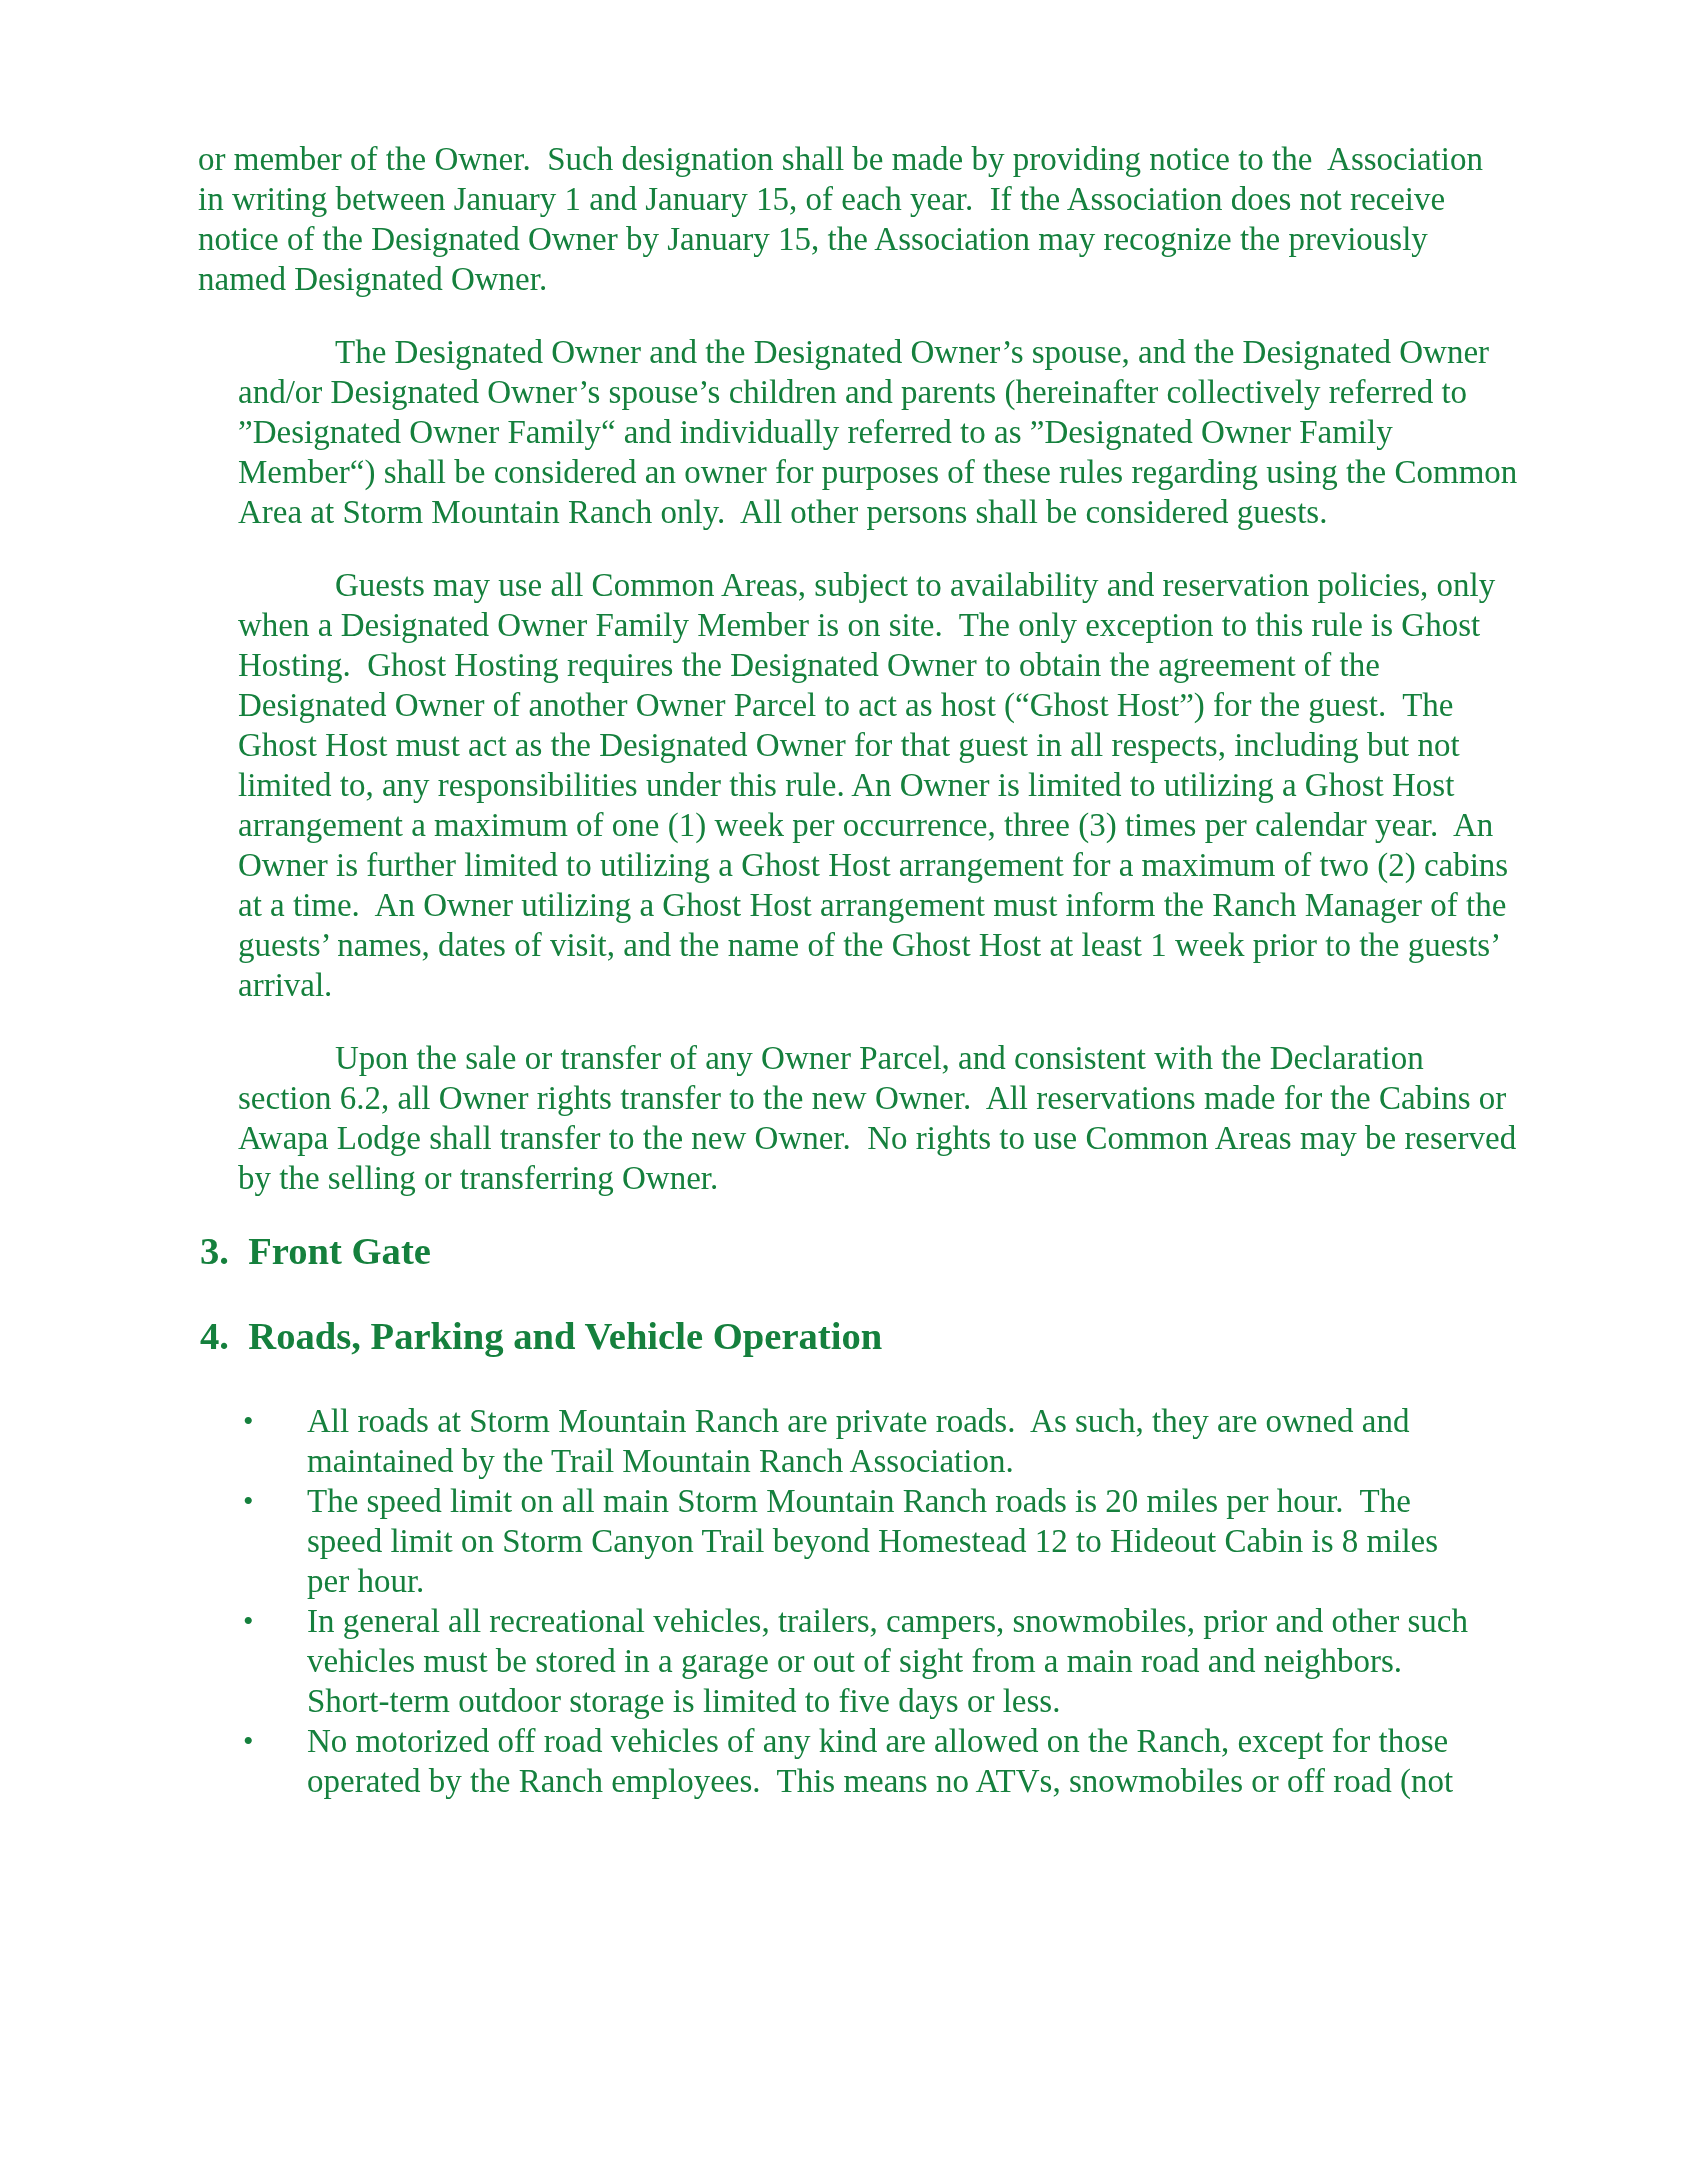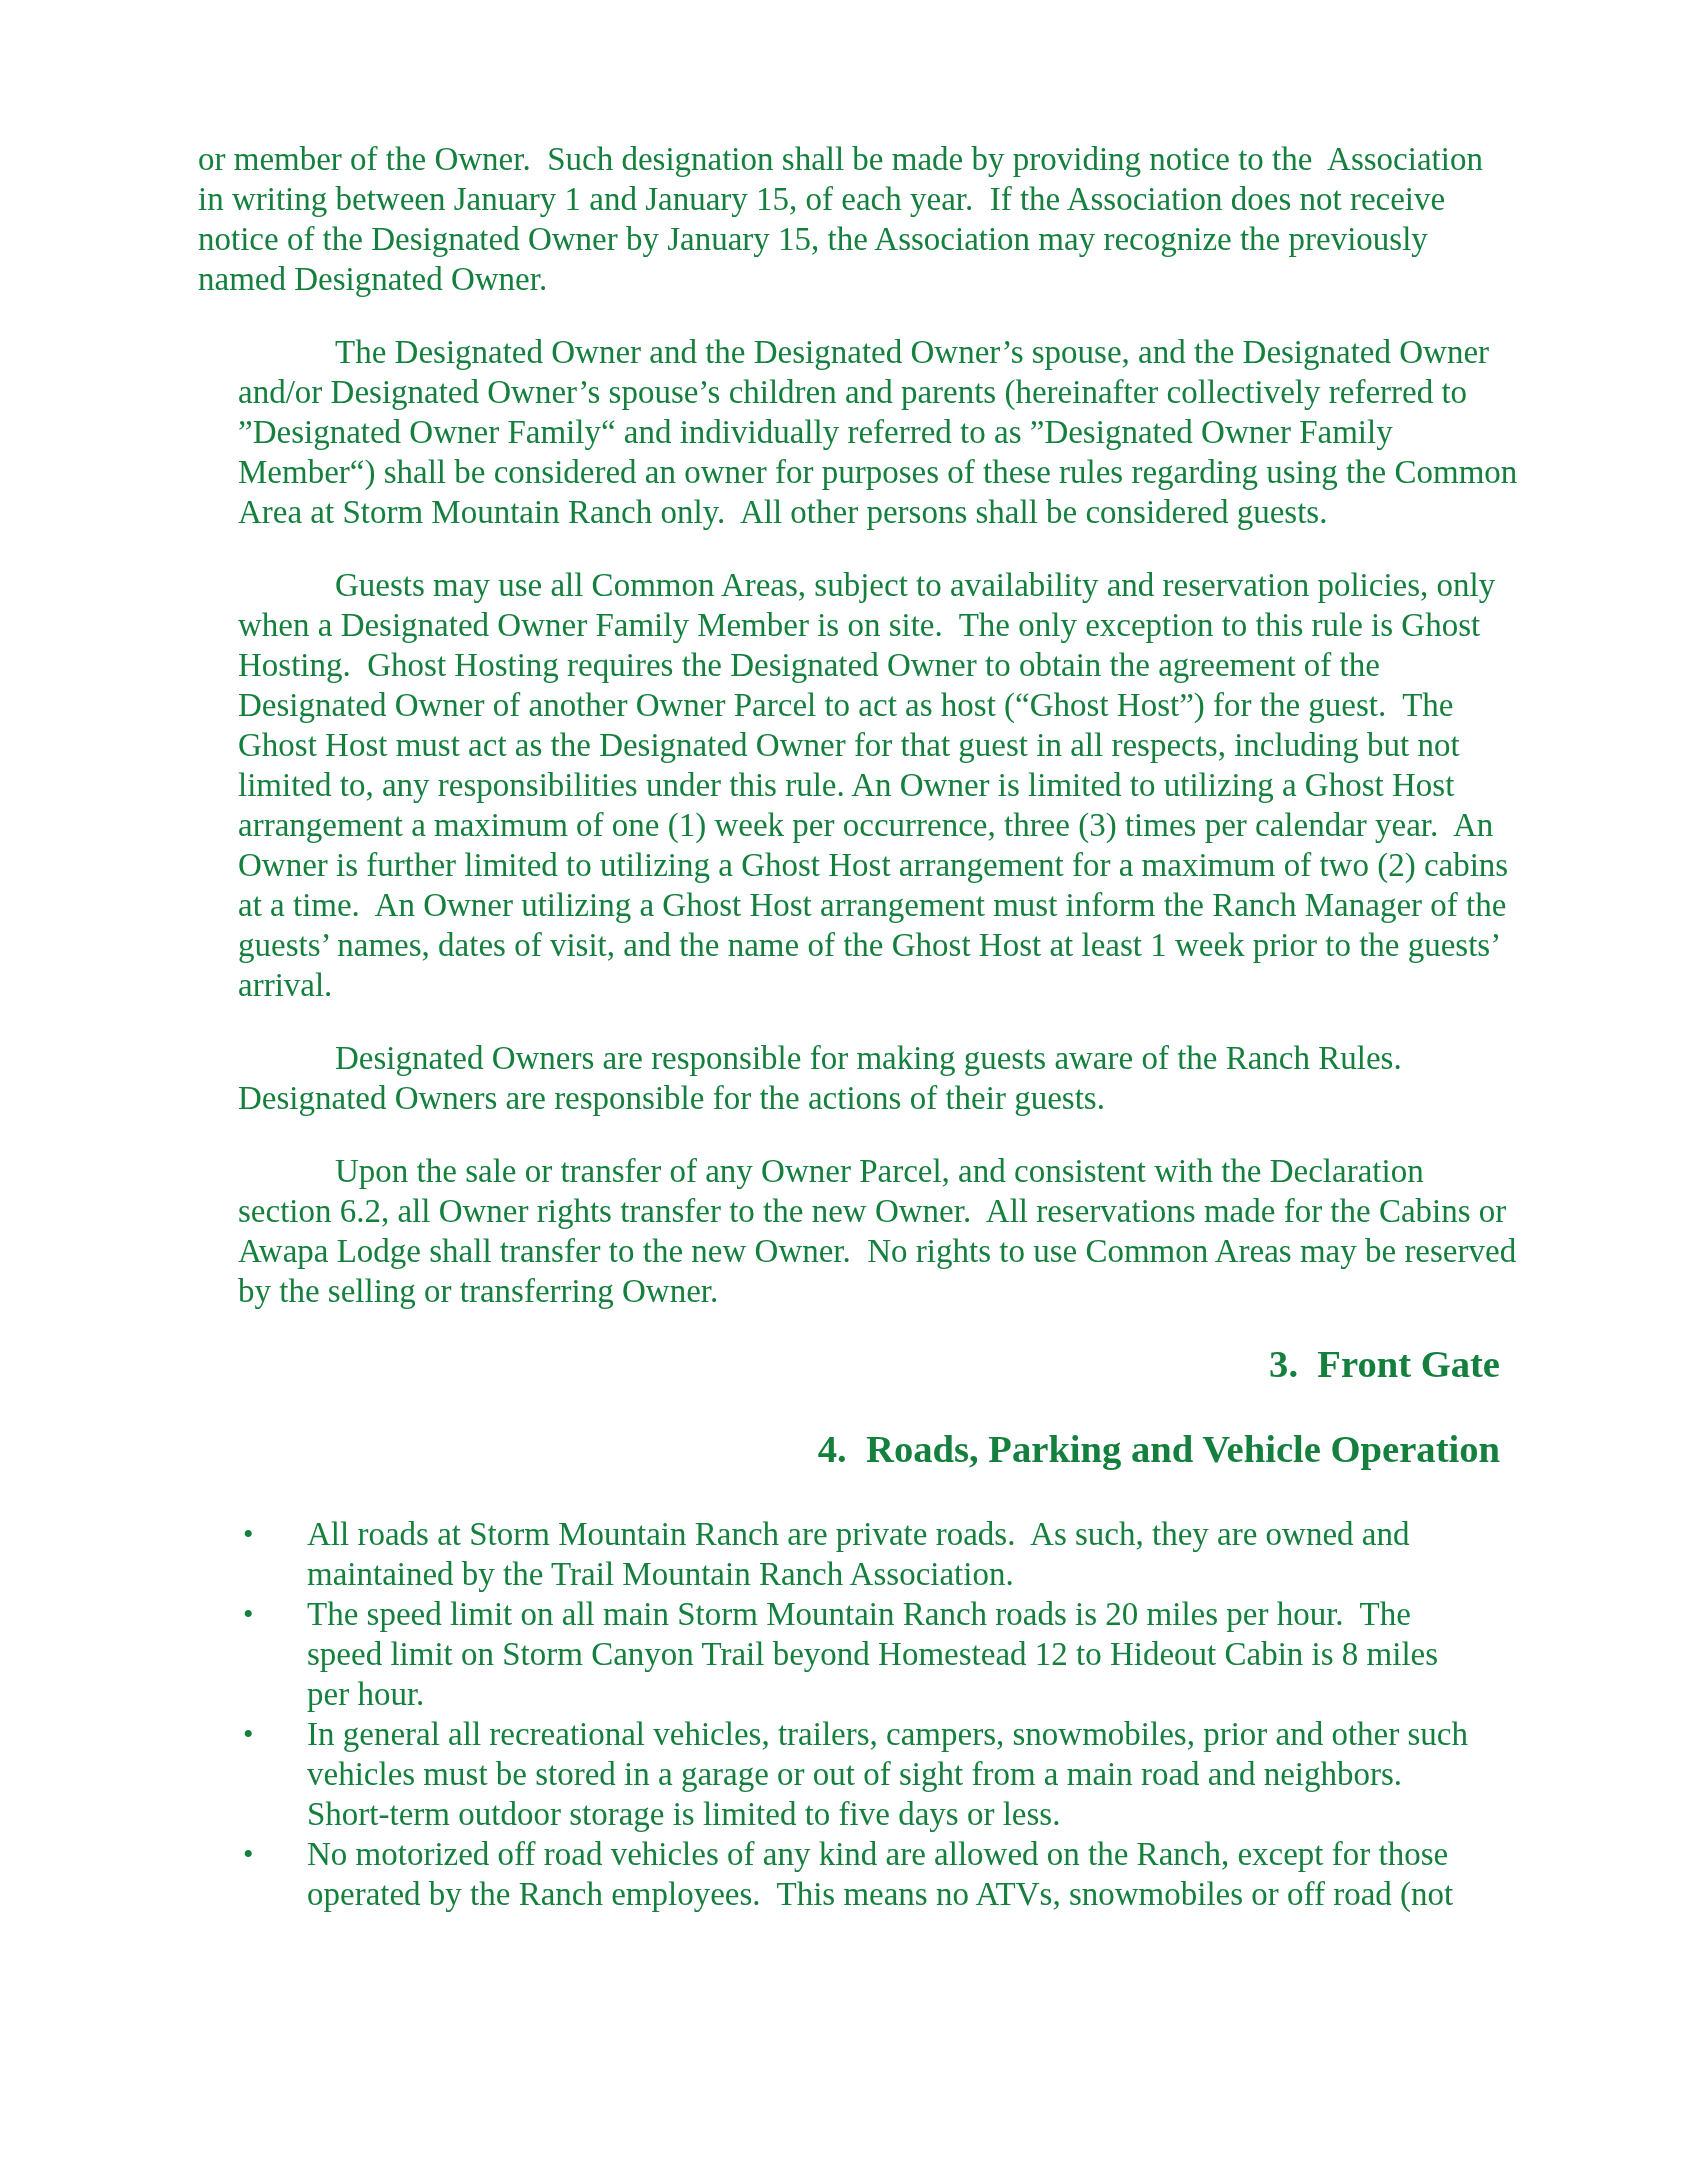--- a/index.html
+++ b/index.html
@@ -31,21 +31,20 @@
     white-space: pre;
   }
   .para.indented {
     text-indent: 97px;
     margin-left: 40px;
   }
   .heading {
     margin: 0 0 45px 2px;
     font-weight: bold;
     white-space: pre;
-    text-align: right;
   }
   .bullet-list {
     margin: 0;
     padding: 0;
     list-style: none;
   }
   .bullet-row {
     display: flex;
     align-items: flex-start;
     padding-left: 45px;
@@ -88,22 +87,20 @@
 Hosting.  Ghost Hosting requires the Designated Owner to obtain the agreement of the
 Designated Owner of another Owner Parcel to act as host (“Ghost Host”) for the guest.  The
 Ghost Host must act as the Designated Owner for that guest in all respects, including but not
 limited to, any responsibilities under this rule. An Owner is limited to utilizing a Ghost Host
 arrangement a maximum of one (1) week per occurrence, three (3) times per calendar year.  An
 Owner is further limited to utilizing a Ghost Host arrangement for a maximum of two (2) cabins
 at a time.  An Owner utilizing a Ghost Host arrangement must inform the Ranch Manager of the
 guests’ names, dates of visit, and the name of the Ghost Host at least 1 week prior to the guests’
 arrival.</p>
 
-    <p class="para indented">Designated Owners are responsible for making guests aware of the Ranch Rules.
-Designated Owners are responsible for the actions of their guests.</p>
 
     <p class="para indented">Upon the sale or transfer of any Owner Parcel, and consistent with the Declaration
 section 6.2, all Owner rights transfer to the new Owner.  All reservations made for the Cabins or
 Awapa Lodge shall transfer to the new Owner.  No rights to use Common Areas may be reserved
 by the selling or transferring Owner.</p>
 
     <h3 class="heading">3.  Front Gate</h3>
 
 
     <h3 class="heading">4.  Roads, Parking and Vehicle Operation</h3>

